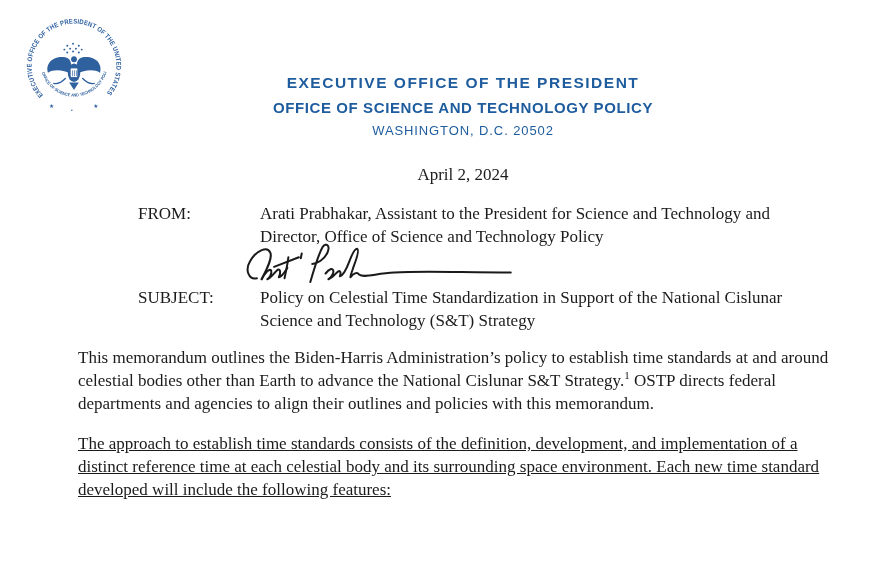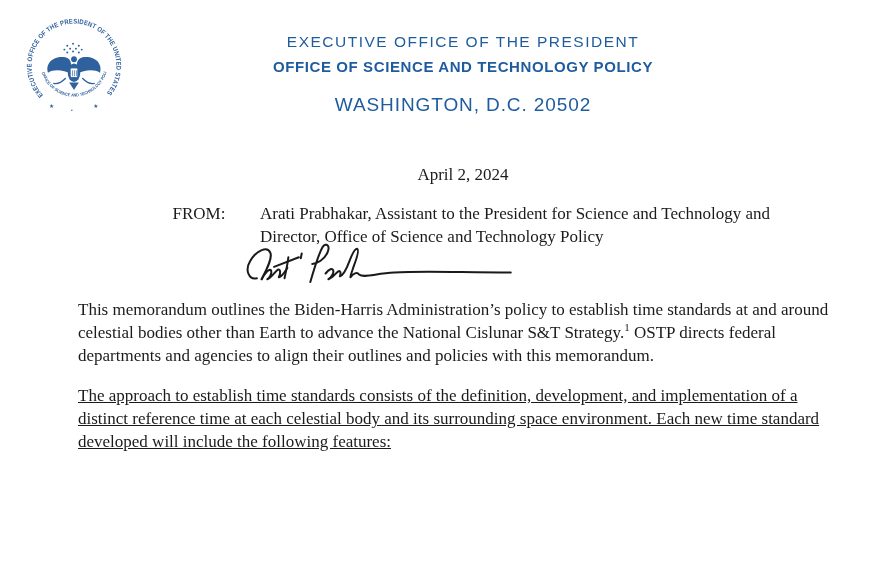--- a/index.html
+++ b/index.html
@@ -10,32 +10,32 @@
     font-family:"Liberation Serif", serif;
     color:#1b1b1b;
     overflow:hidden;
   }
   
   .letterhead { position:relative; height:120px; }
   .seal { position:absolute; left:21px; top:13px; width:106px; height:106px; }
   .seal text { font-family:"Liberation Sans", sans-serif; }
   .lh-text { text-align:center; padding-top:33px; margin-left:45px; color:#1e5c9e;
              font-family:"Liberation Sans", sans-serif; }
-  .lh1 { font-size:15.5px; letter-spacing:1.5px; font-weight:400; }
+  .lh1 { font-size:15.5px; letter-spacing:1.5px; font-weight:700;margin-top:41px; }
   .lh2 { font-size:15px;  letter-spacing:0.6px; font-weight:700; margin-top:7px; }
-  .lh3 { font-size:19px;  letter-spacing:0.9px; font-weight:500; margin-top:19px; }
+  .lh3 { font-size:13px;  letter-spacing:0.9px; font-weight:500; margin-top:7px; }
   
   .date { margin-top:44px; margin-left:45px; text-align:center;
           font-size:17px; line-height:22px; }
   
   .memo-for { margin:40px 0 0 78px; width:762px;
               font-size:17px; line-height:23px; }
   .rows { margin:16px 0 0 138px; font-size:17px; line-height:23px; }
   .row { display:flex; }
-  .lbl { width:122px; flex:none;text-align:center; }
+  .lbl { width:122px; flex:none; }
   .val { width:548px; }
   .sig-row { margin-top:-6px; }
   .sig-row .val { margin-left:-25px; }
   .sig-svg { display:block; width:290px; height:42px; }
   .subject-row { margin-top:2px; }
   .para { margin:14px 0 0 78px; width:762px; font-size:17px; line-height:23px; }
   .para2 { margin-top:17px;text-decoration:underline; }
   sup.fn { font-size:11px; line-height:0; vertical-align:super; }
 </style>
 </head>
@@ -118,20 +118,24 @@
               <path d="M49,16 C48,24 46,33 45,38"></path>
               <path d="M34,26 L60,16"></path>
               <path d="M63,12 L62,17"></path>
               <path d="M72,42 C76,28 81,12 85,5 C89,0 93,4 90,11 C87,18 79,23 74,23"></path>
               <path d="M88,33 C92,28 95,27 96,30 C97,33 93,38 91,39 C95,38 98,33 101,31 C104,29 104,33 103,36 C106,35 110,28 113,20 C116,12 119,7 121,7 C123,8 121,16 118,24 C116,30 114,35 114,37 C117,33 121,31 123,34 C128,38 140,33 160,32 C190,30 230,32 282,32"></path>
             </g>
           </svg>
         </div>
       </div>
 
+      <div class="row subject-row">
+        <span class="lbl">SUBJECT:</span>
+        <div class="val">Policy on Celestial Time Standardization in Support of the National Cislunar Science and Technology (S&amp;T) Strategy</div>
+      </div>
     </div>
 
     <p class="para"><span>This memorandum outlines the Biden-Harris Administration’s policy to establish time standards at and around celestial bodies other than Earth to advance the National Cislunar S&amp;T Strategy.</span><sup class="fn">1</sup><span> OSTP directs federal departments and agencies to align their outlines and policies with this memorandum.</span></p>
 
     <p class="para para2">The approach to establish time standards consists of the definition, development, and implementation of a distinct reference time at each celestial body and its surrounding space environment. Each new time standard developed will include the following features:</p>
   </main>
 
 </div>
 
 </body></html>

